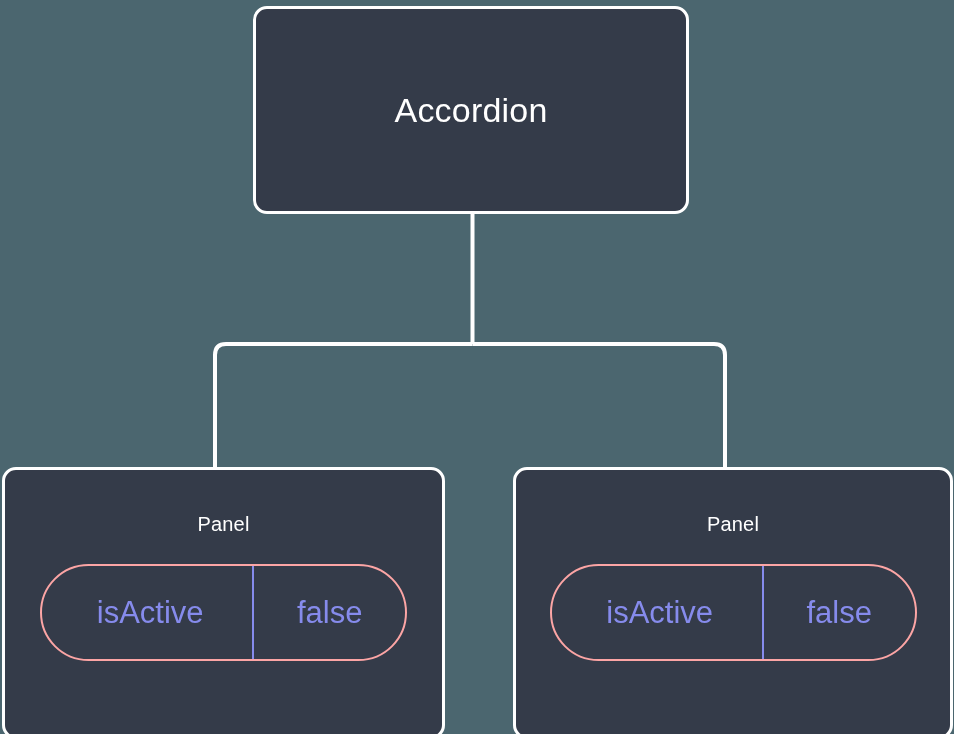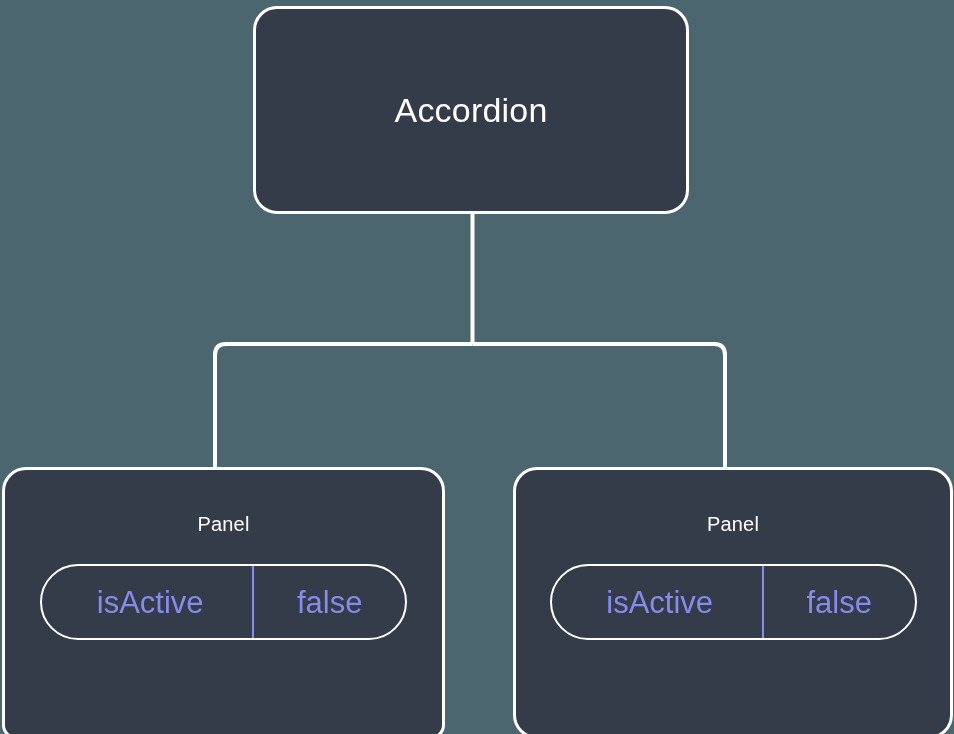--- a/index.html
+++ b/index.html
@@ -31,21 +31,21 @@
     height: 734px;
     pointer-events: none;
   }
 
   
   .node {
     position: absolute;
     box-sizing: border-box;
     background: #343b49;
     border: 3px solid #ffffff;
-    border-radius: 24px;
+    border-radius: 14px;
     display: flex;
     flex-direction: column;
     align-items: center;
   }
 
   #node-accordion {
     left: 253px;
     top: 6px;
     width: 436px;
     height: 208px;
@@ -81,22 +81,22 @@
 
   .node-title.sub {
     font-size: 20px;
   }
 
   
   .prop-pill {
     position: relative;
     box-sizing: border-box;
     margin-top: 30px;
-    height: 76px;
-    border: 2px solid #ffffff;
+    height: 97px;
+    border: 2px solid #fca5a5;
     border-radius: 999px;
     display: flex;
     align-items: stretch;
     background: transparent;
     justify-content: flex-end;
   }
 
   .prop-key,
   .prop-val {
     display: flex;

